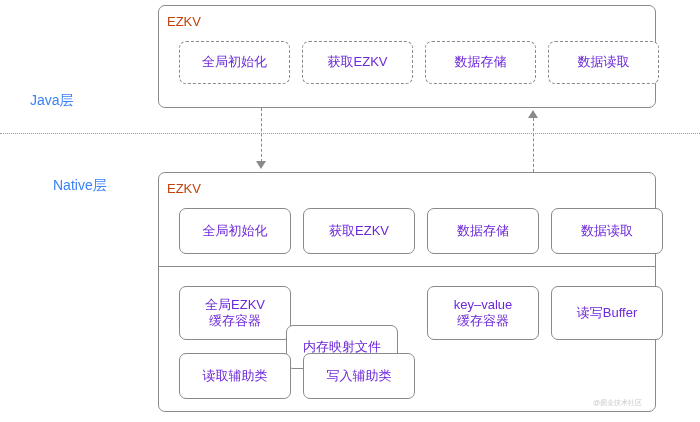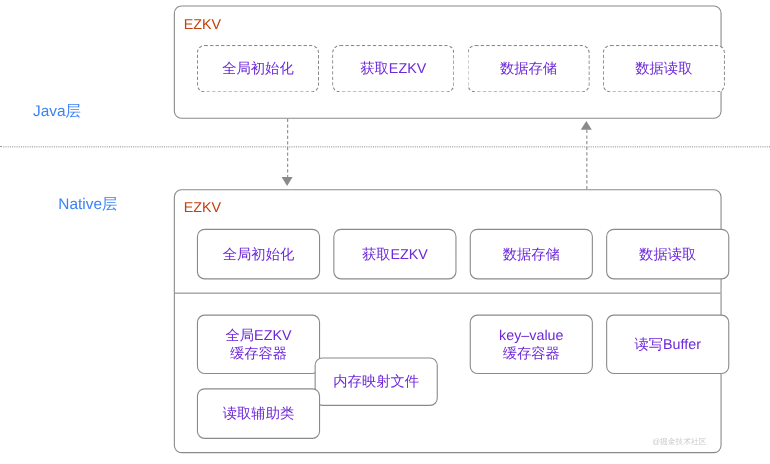--- a/index.html
+++ b/index.html
@@ -155,17 +155,18 @@
 
     <div class="node solid" style="left:127px; top:113px; width:112px; height:44px;margin-top:39px;">内存映射文件</div>
 
     <div class="node solid" style="left:268px; top:113px; width:112px; height:54px;">key–value
 缓存容器</div>
 
     <div class="node solid" style="left:392px; top:113px; width:112px; height:54px;">读写Buffer</div>
 
     <div class="node solid" style="left:20px; top:180px; width:112px; height:46px;">读取辅助类</div>
 
+    <div class="node solid" style="left:144px; top:180px; width:112px; height:46px;">写入辅助类</div>
 
     <div class="watermark" style="left:434px; top:226px;">@掘金技术社区</div>
   </div>
 
 </div>
 
 </body></html>

